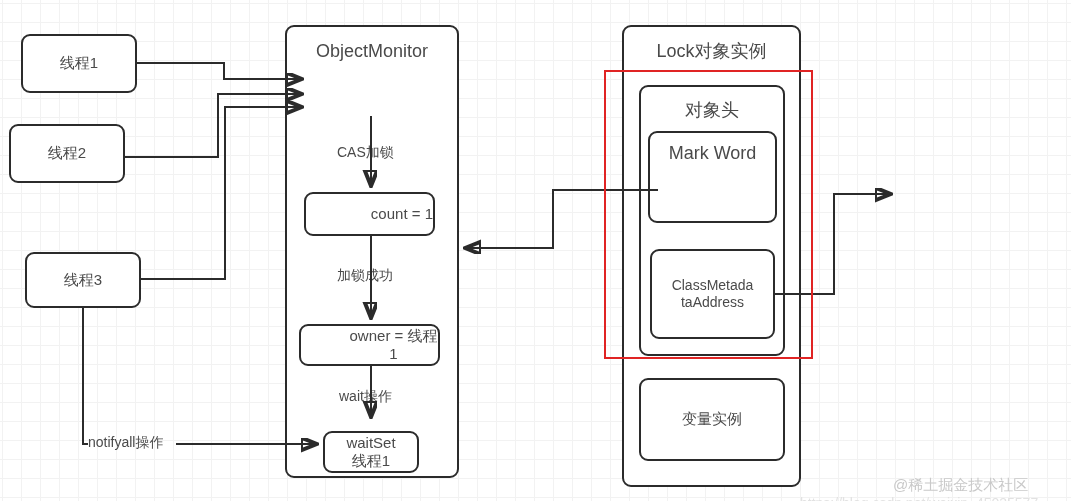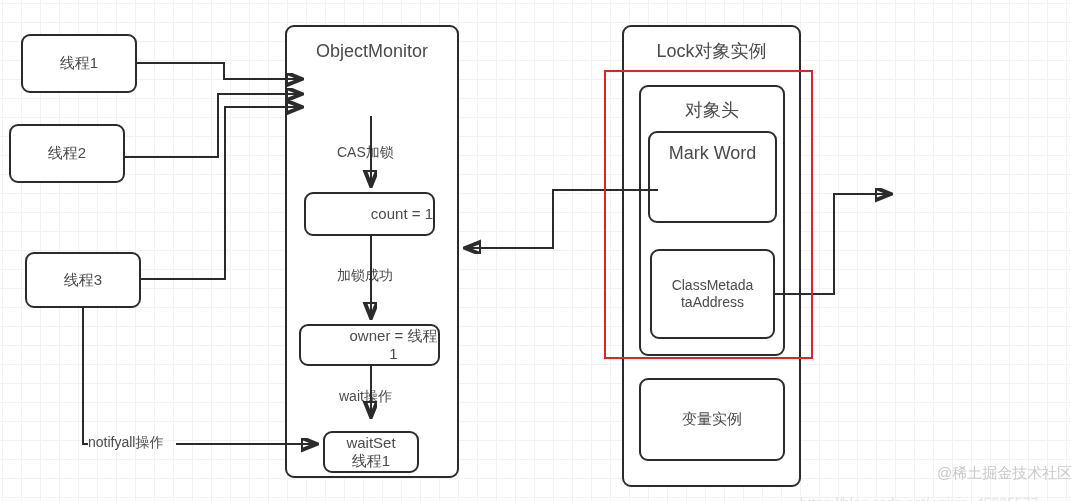--- a/index.html
+++ b/index.html
@@ -191,17 +191,17 @@
     <path d="M775,294 L834,294 L834,194 L890,194" marker-end="url(#arrow)"></path>
 
     <path d="M83,308 L83,444 L88,444"></path>
 
     <path d="M176,444 L316,444" marker-end="url(#arrow)"></path>
   </svg>
 
   <div class="watermark faint" style="left:800px; top:474px;margin-top:21px;">
     <span>https://blog.csdn.net/weixin_45035577</span>
   </div>
-  <div class="watermark" style="left:893px; top:464px;margin-left:44px;">
+  <div class="watermark" style="left:893px; top:476px;">
     <span>@稀土掘金技术社区</span>
   </div>
 
 </div>
 
 </body></html>

